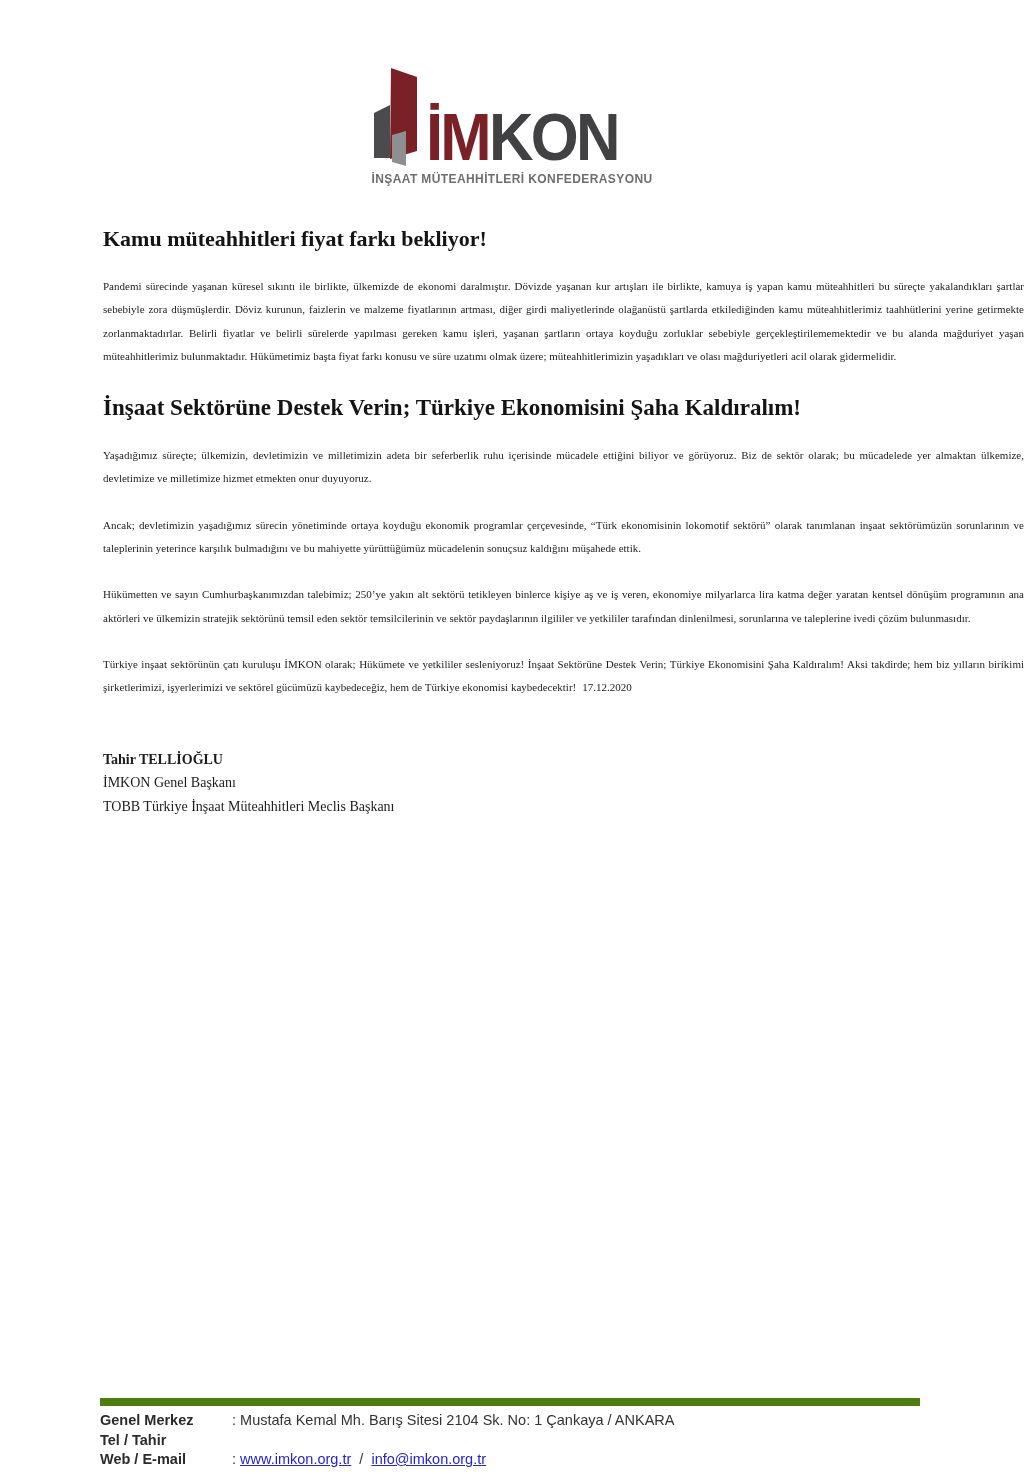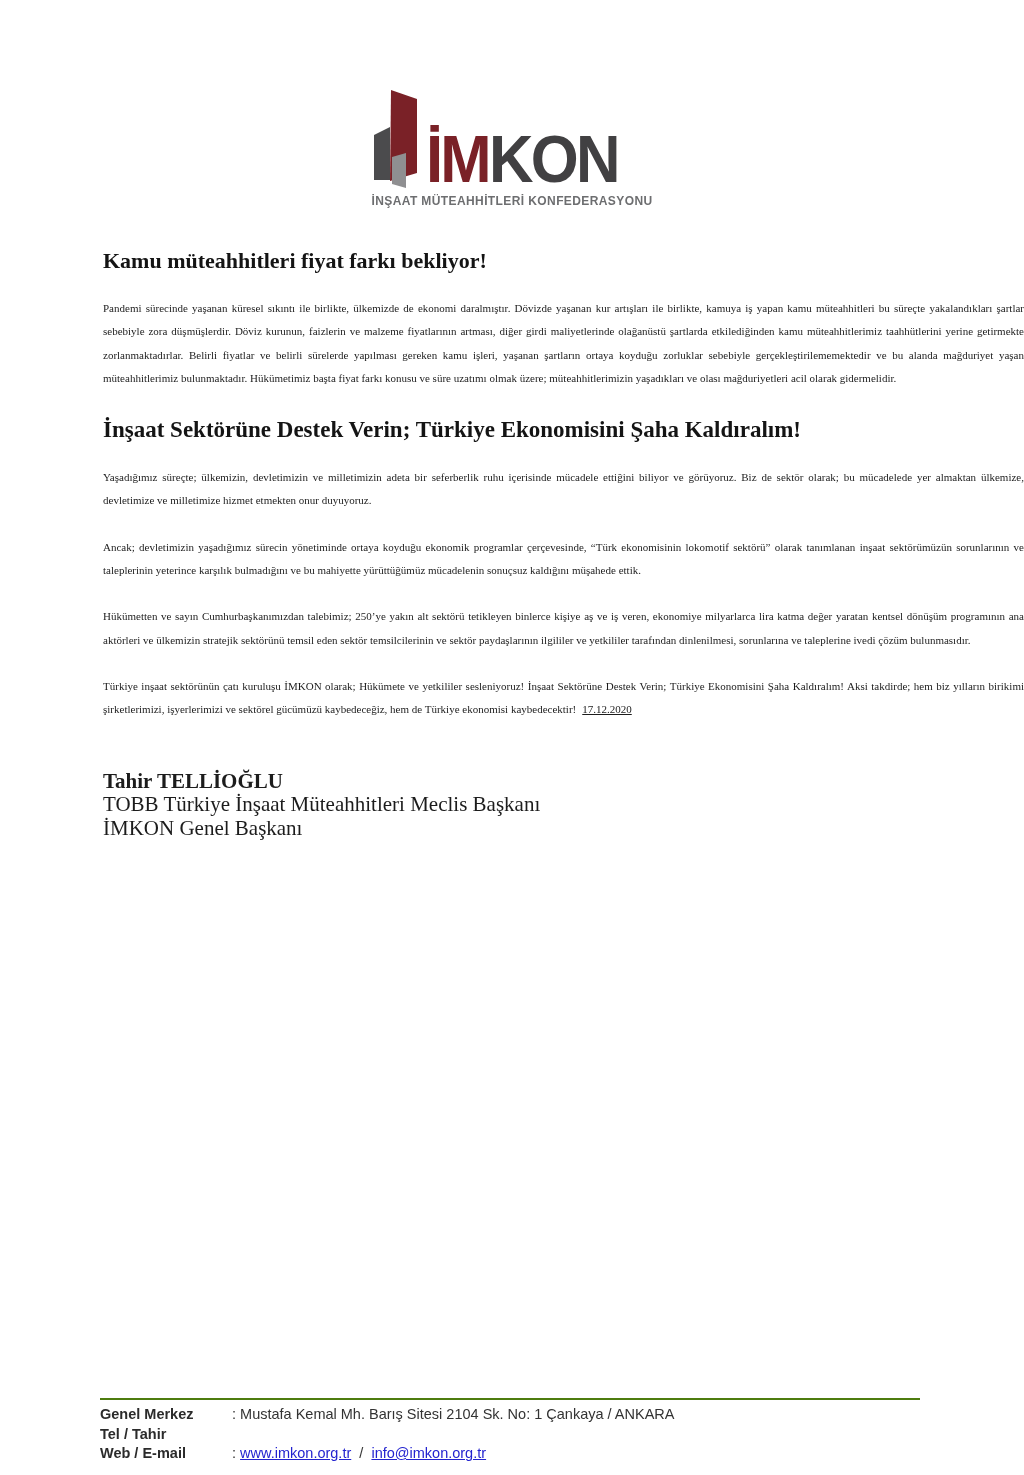--- a/index.html
+++ b/index.html
@@ -10,21 +10,21 @@
     height: 1475px;
     margin: 0 auto;
     background: #ffffff;
     font-family: "Liberation Serif", serif;
     color: #1c1c1c;
     overflow: hidden;
   }
 
   
   .logo-wrap {
-    padding-top: 80px;
+    padding-top: 58px;
     display: flex;
     justify-content: center;
     align-items: flex-end;
   }
   .logo {
     display: flex;
     flex-direction: column;
     align-items: flex-start;
   }
   .logo-row {
@@ -74,38 +74,37 @@
   .content p {
     font-size: 11px;
     line-height: 23.3px;
     text-align: justify;
     margin: 23px 0 0 0;
   }
   .content p.appeal strong { font-weight: normal; }
   .content p.appeal .date {
     font-weight: normal;
     margin-left: 6px;
-    text-decoration: underline;
   }
 
   
   .signature {
     margin-top: 48px;
-    font-size: 21px;
+    font-size: 14px;
     line-height: 23.5px;
   }
   .signature .sig-name { font-weight: bold; }
 
   
   .letter-footer {
     position: absolute;
     left: 100px;
     right: 104px;
     top: 1398px;
-    border-top: 2px solid #4d7c0f;
+    border-top: 8px solid #4d7c0f;
     padding-top: 5px;
     font-family: "Liberation Sans", sans-serif;
     font-size: 14.5px;
     color: #333333;
   }
   .f-row { display: flex; line-height: 19.5px; }
   .f-label { width: 132px; flex-shrink: 0; font-weight: bold; color: #2b2b2b; }
   .f-value { white-space: pre-wrap; }
   .f-links a {
     color: #2323cf;
@@ -144,22 +143,22 @@
     <p>Yaşadığımız süreçte; ülkemizin, devletimizin ve milletimizin adeta bir seferberlik ruhu içerisinde mücadele ettiğini biliyor ve görüyoruz. Biz de sektör olarak; bu mücadelede yer almaktan ülkemize, devletimize ve milletimize hizmet etmekten onur duyuyoruz.</p>
 
     <p>Ancak; devletimizin yaşadığımız sürecin yönetiminde ortaya koyduğu ekonomik programlar çerçevesinde, “Türk ekonomisinin lokomotif sektörü” olarak tanımlanan inşaat sektörümüzün sorunlarının ve taleplerinin yeterince karşılık bulmadığını ve bu mahiyette yürüttüğümüz mücadelenin sonuçsuz kaldığını müşahede ettik.</p>
 
     <p>Hükümetten ve sayın Cumhurbaşkanımızdan talebimiz; 250’ye yakın alt sektörü tetikleyen binlerce kişiye aş ve iş veren, ekonomiye milyarlarca lira katma değer yaratan kentsel dönüşüm programının ana aktörleri ve ülkemizin stratejik sektörünü temsil eden sektör temsilcilerinin ve sektör paydaşlarının ilgililer ve yetkililer tarafından dinlenilmesi, sorunlarına ve taleplerine ivedi çözüm bulunmasıdır.</p>
 
     <p class="appeal"><strong>Türkiye inşaat sektörünün çatı kuruluşu İMKON olarak; Hükümete ve yetkililer sesleniyoruz! İnşaat Sektörüne Destek Verin; Türkiye Ekonomisini Şaha Kaldıralım! Aksi takdirde; hem biz yılların birikimi şirketlerimizi, işyerlerimizi ve sektörel gücümüzü kaybedeceğiz, hem de Türkiye ekonomisi kaybedecektir!</strong><span class="date">17.12.2020</span></p>
 
     <div class="signature">
       <div class="sig-name">Tahir TELLİOĞLU</div>
+      <div>İMKON Genel Başkanı</div>
       <div>TOBB Türkiye İnşaat Müteahhitleri Meclis Başkanı</div>
-      <div>İMKON Genel Başkanı</div>
     </div>
 
   </main>
 
   <footer class="letter-footer">
     <div class="f-row">
       <div class="f-label">Genel Merkez</div>
       <div class="f-value">: Mustafa Kemal Mh. Barış Sitesi 2104 Sk. No: 1 Çankaya / ANKARA</div>
     </div>
     <div class="f-row">

